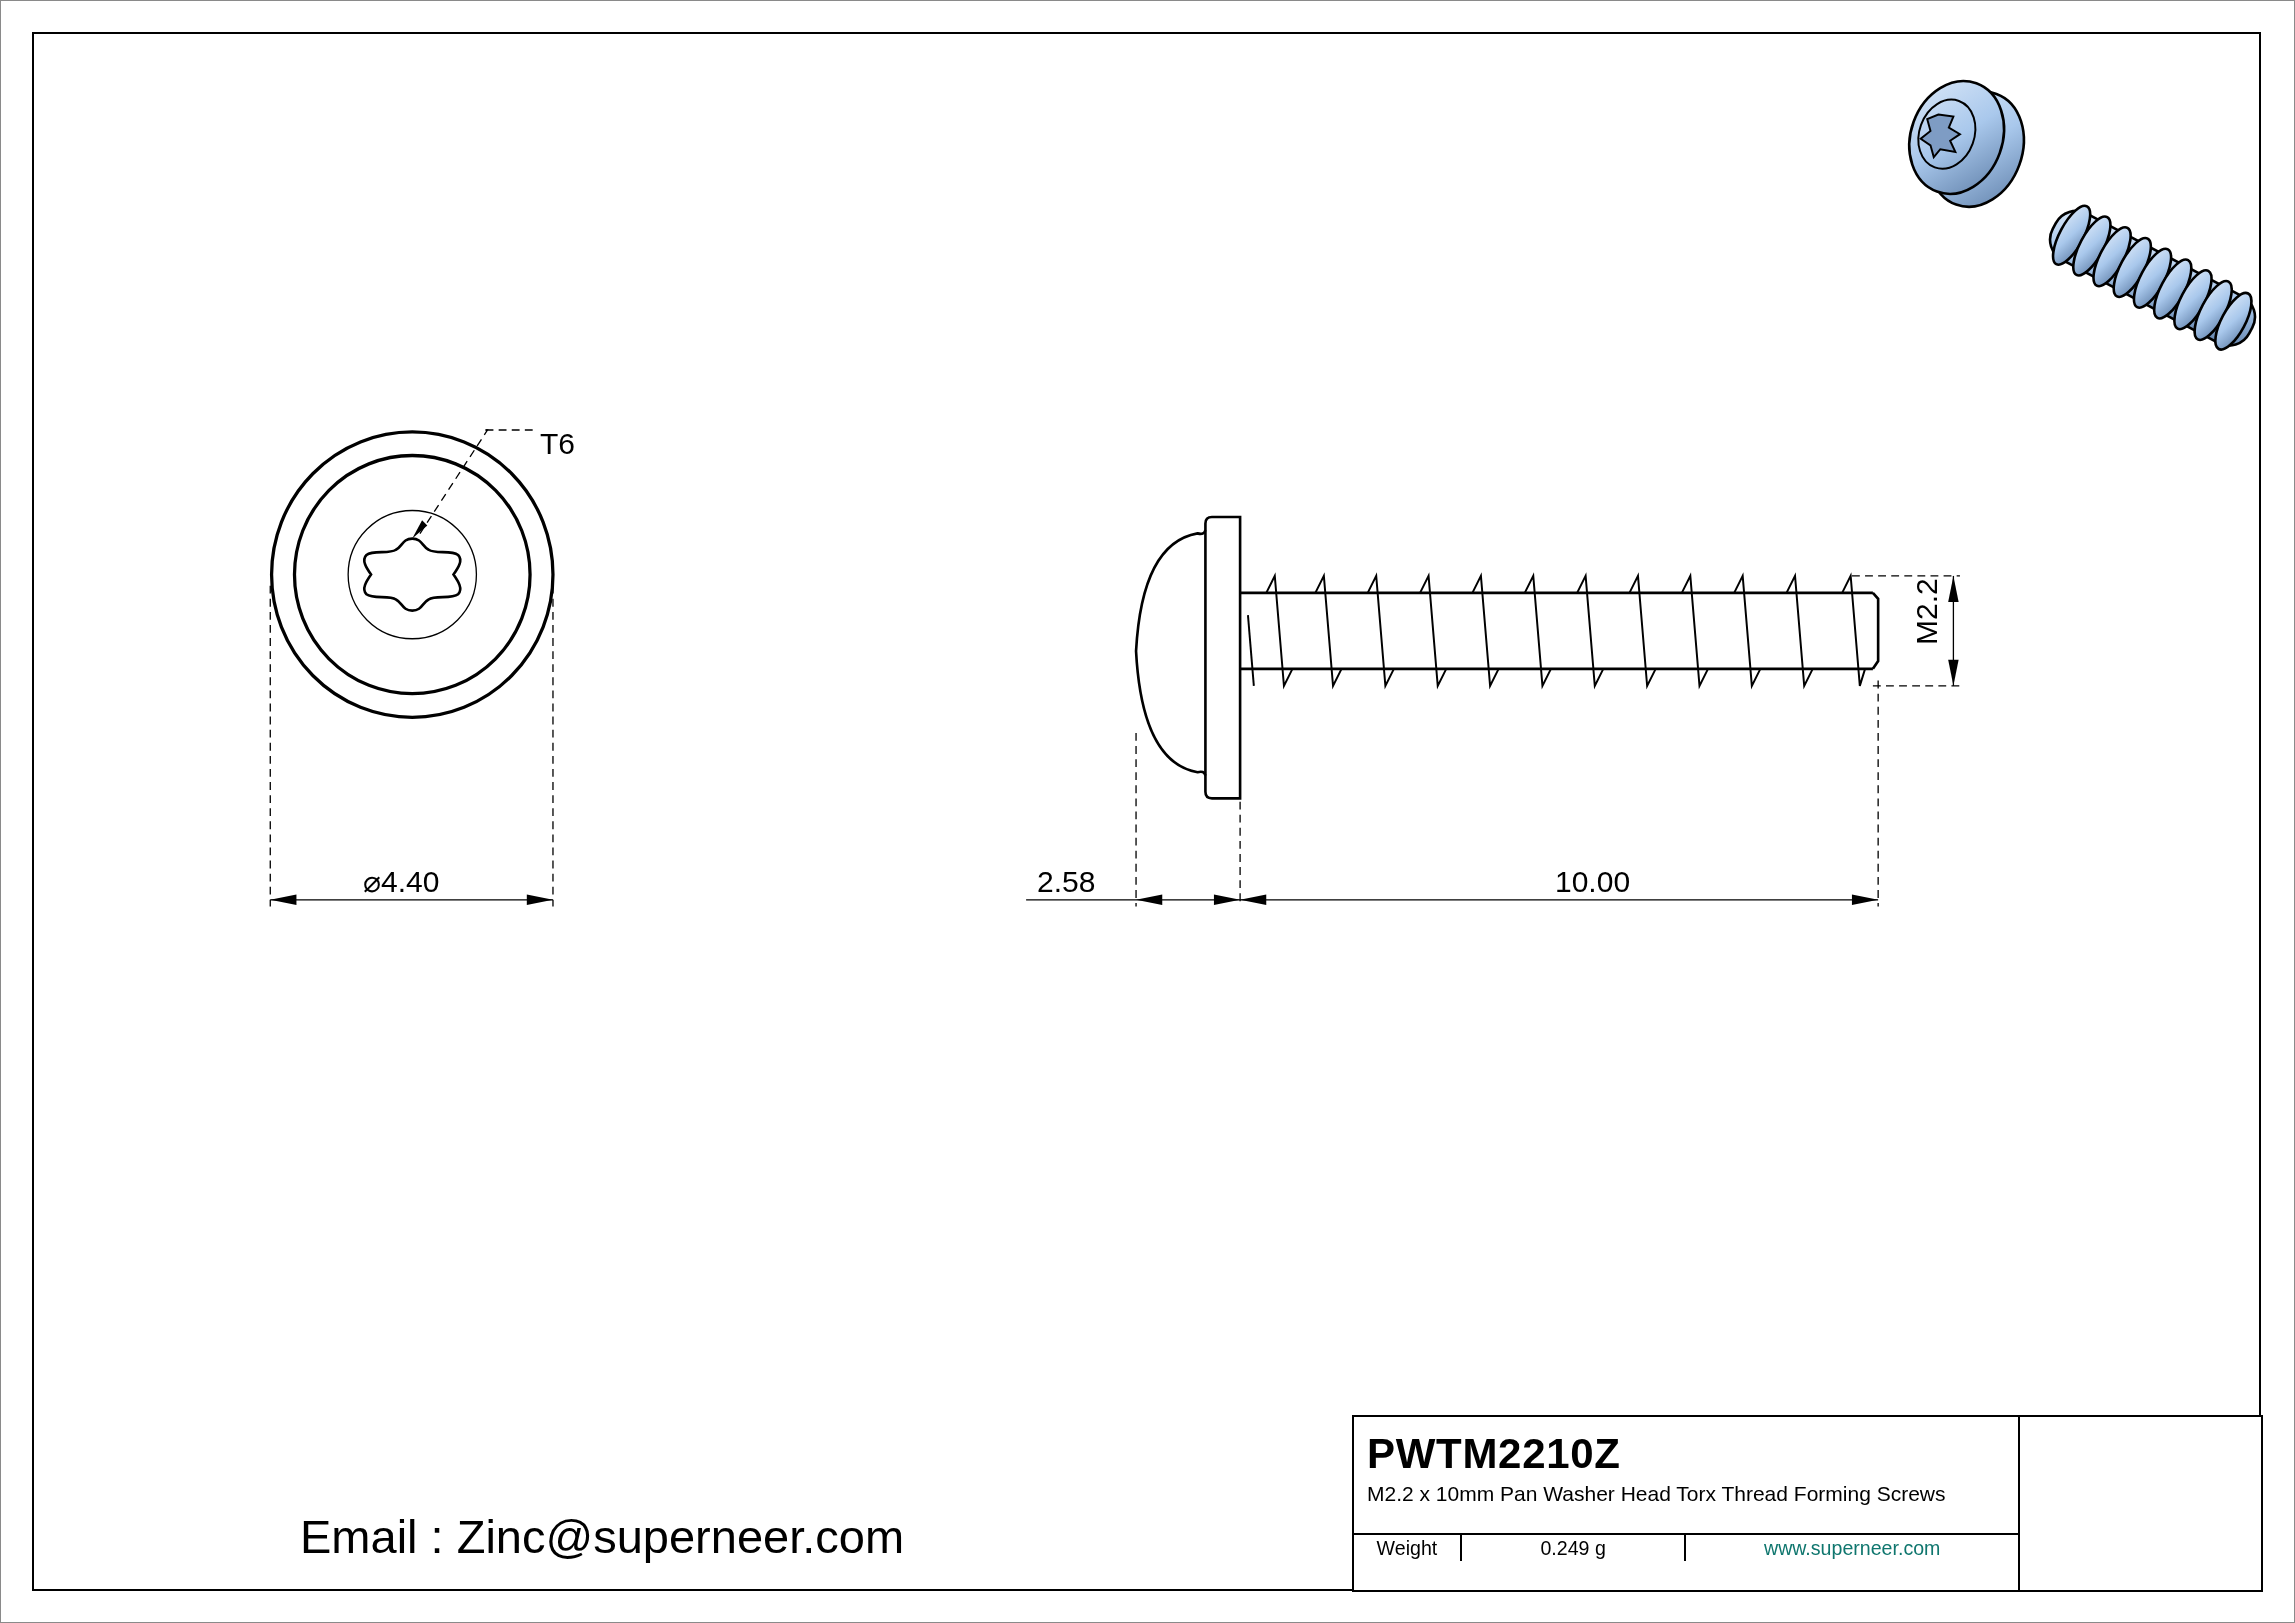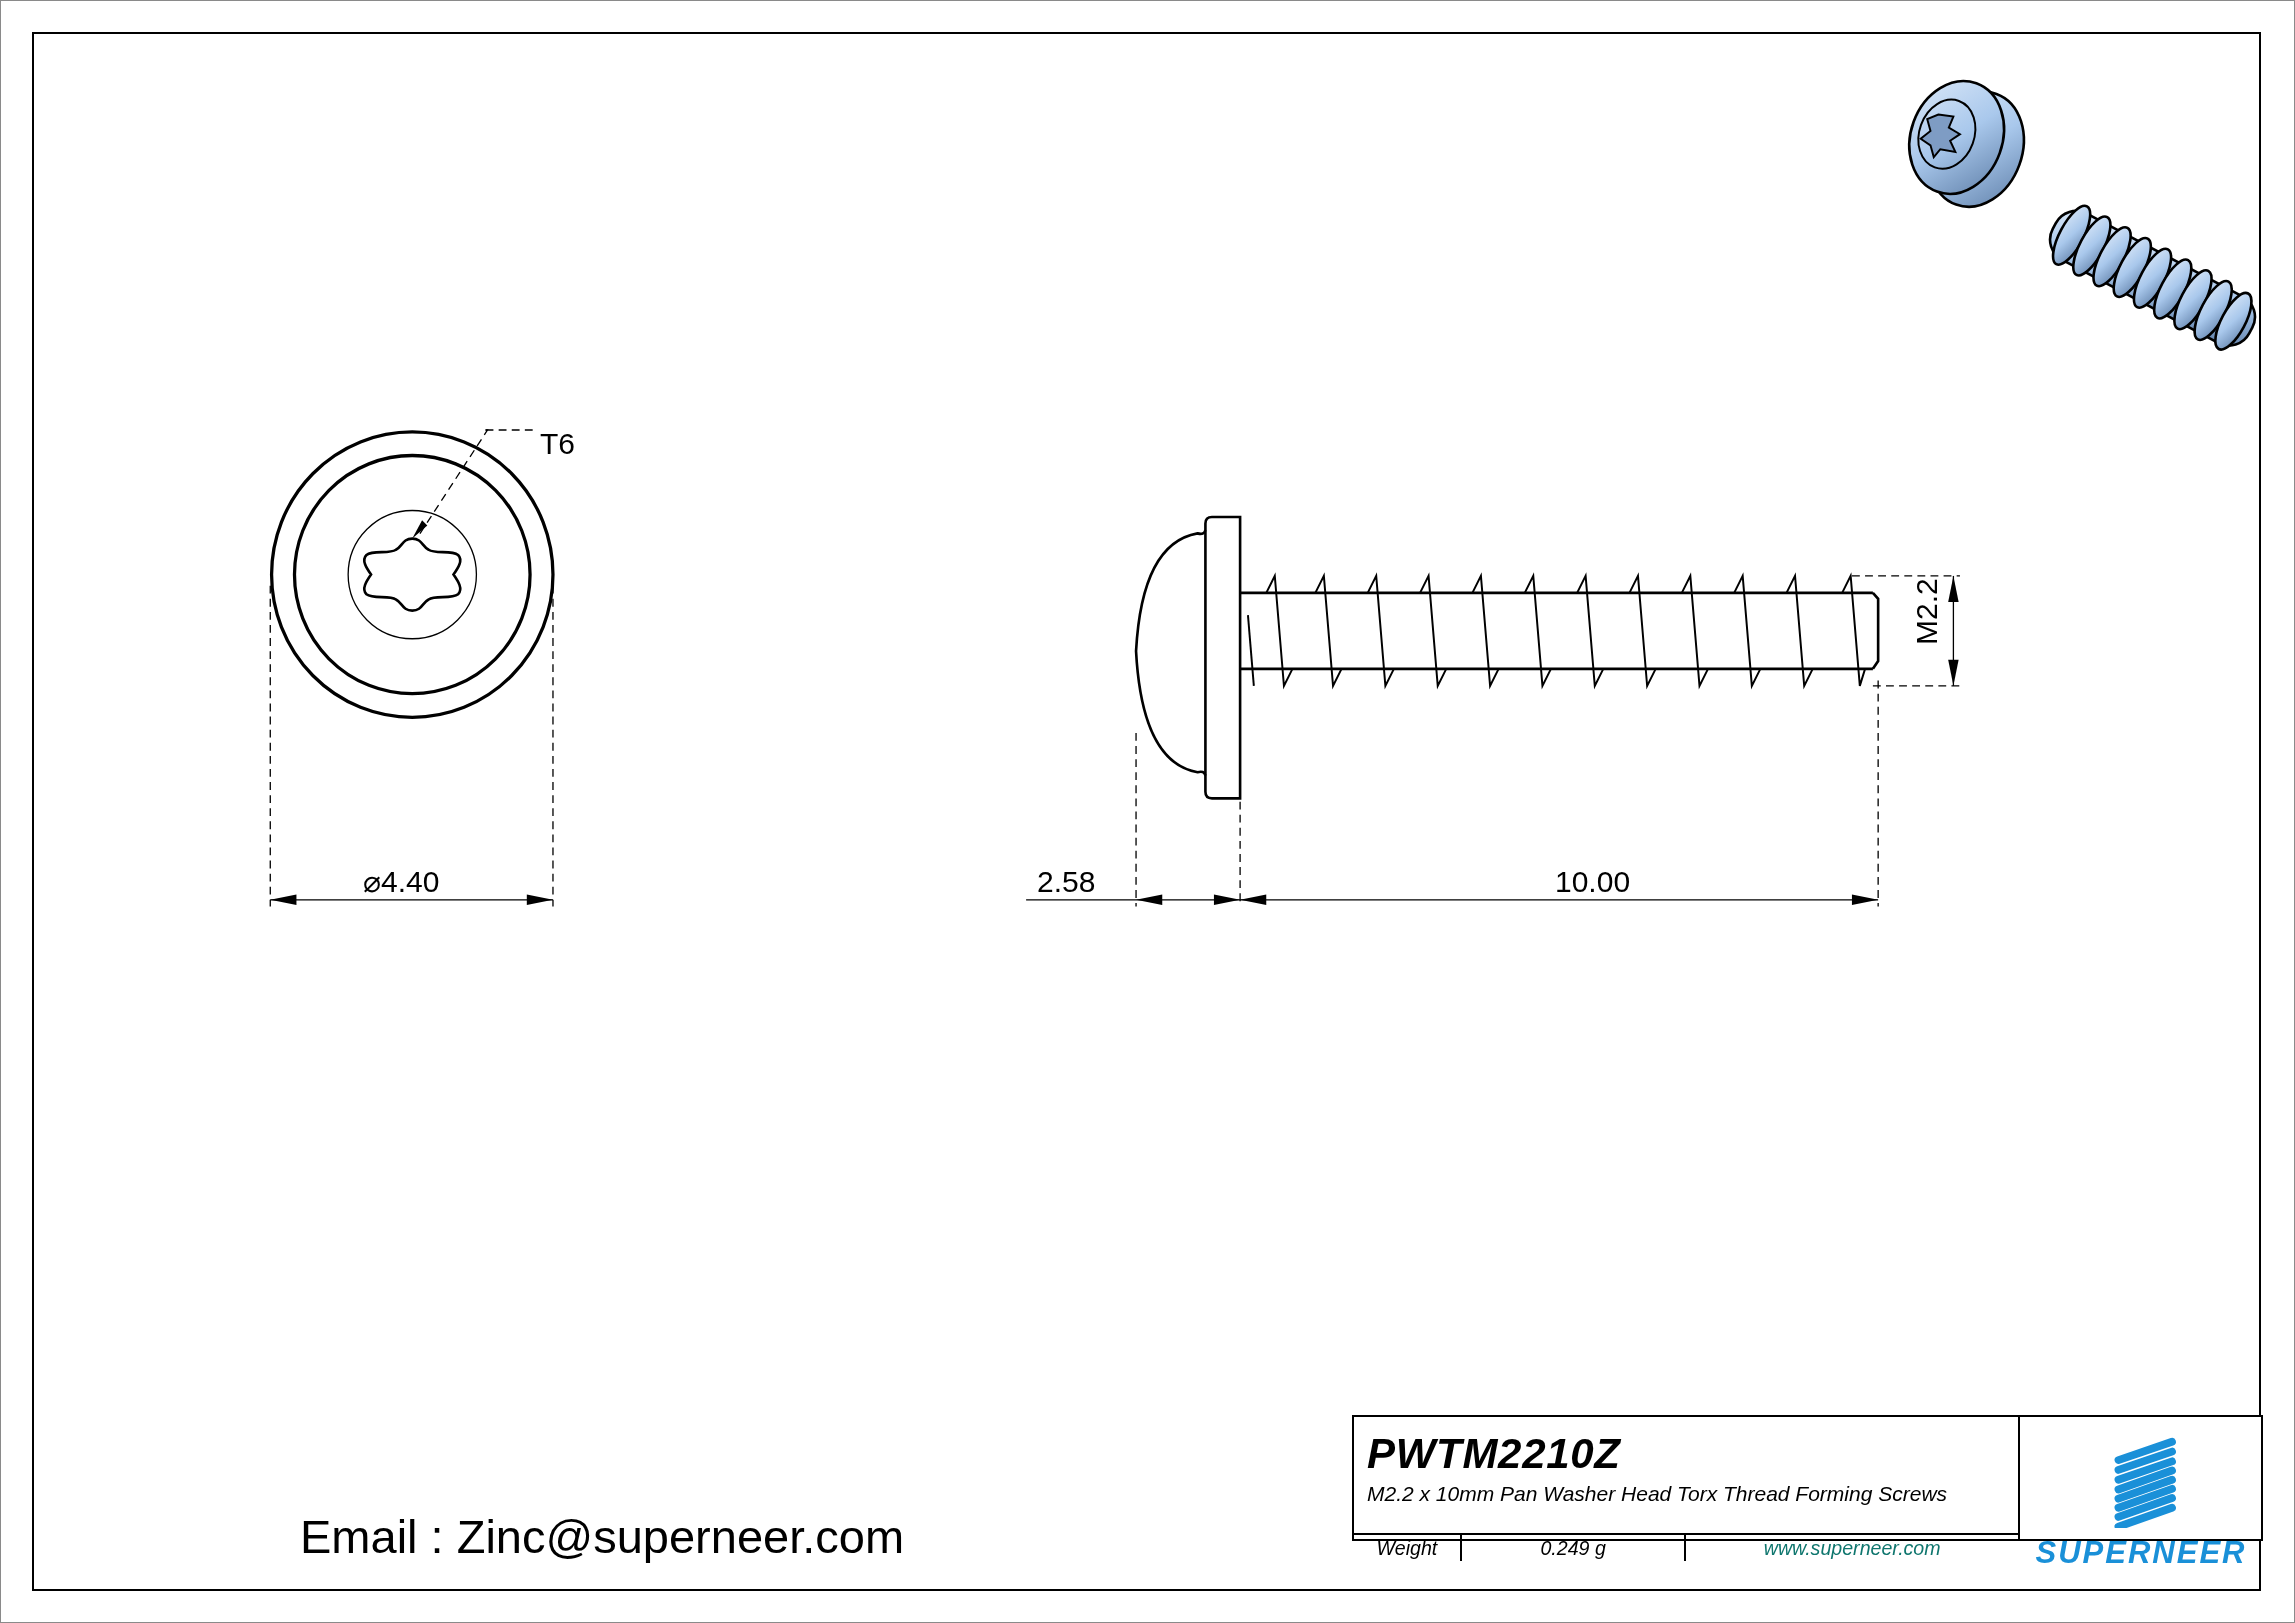--- a/index.html
+++ b/index.html
@@ -1,20 +1,20 @@
 <!DOCTYPE html>
 <html style="font-size:10.5px"><head>
 <meta charset="utf-8">
 <style>
   html, body { margin:0; padding:0; background:#ffffff; }
   body { width:2295px; height:1623px; position:relative; overflow:hidden; font-family:"Liberation Sans", sans-serif; color:#000; }
   .page-border { position:absolute; left:0; top:0; width:2293px; height:1621px; border:1.3px solid #8a8a8a; }
   .frame { position:absolute; left:32px; top:32px; width:2229px; height:1559px; border:2px solid #000; box-sizing:border-box; }
   svg.drawing { position:absolute; left:0; top:0; }
-  .title-block { position:absolute; left:1352px; top:1415px; width:911px; height:126px; border:2px solid #000; box-sizing:border-box; background:#fff;font-style:italic; }
+  .title-block { position:absolute; left:1352px; top:1415px; width:911px; height:177px; border:2px solid #000; box-sizing:border-box; background:#fff; }
   .tb-main { position:absolute; left:0; top:0; width:666px; height:100%; border-right:2px solid #000; box-sizing:border-box; }
   .part-no { position:absolute; left:13px; top:13px; font-size:42px; font-weight:bold; letter-spacing:0.7px; }
   .part-desc { position:absolute; left:13px; top:65px; font-size:21px; }
   .tb-table { position:absolute; left:0; top:116px; width:100%; border-collapse:collapse; }
   .tb-table td { border:2px solid #000; height:26px; font-size:19.6px; text-align:center; padding:0; }
   .tb-table tr:first-child td { border-top:2px solid #000; }
   .tb-table td:first-child { border-left:none; }
   .tb-table td:last-child { border-right:none; }
   .tb-table tr:last-child td { border-bottom:none;margin-left:42px; }
   .link { color:#0f766e; font-size:18.3px; }
@@ -147,29 +147,14 @@
         </colgroup>
       <tbody>
       <tr>
         <td>Weight</td>
         <td>0.249 g</td>
         <td colspan="2" class="link">www.superneer.com</td>
       </tr>
     </tbody>
       </table>
   </div>
-  <div class="tb-logo">
-    <svg width="242" height="111" viewBox="0 0 369 170" style="position:absolute;left:0;top:0;">
-      <g stroke="#1a90d8" stroke-width="12" stroke-linecap="round">
-        <line x1="150" y1="66" x2="232" y2="38"></line>
-        <line x1="150" y1="81" x2="232" y2="53"></line>
-        <line x1="150" y1="96" x2="232" y2="68"></line>
-        <line x1="150" y1="111" x2="232" y2="82"></line>
-        <line x1="150" y1="125" x2="232" y2="96"></line>
-        <line x1="150" y1="139" x2="232" y2="110"></line>
-        <line x1="150" y1="153" x2="232" y2="124"></line>
-        <line x1="150" y1="168" x2="232" y2="139"></line>
-      </g>
-    </svg>
-    <div class="logo-text">SUPERNEER</div>
-  </div>
 </div>
 
 
 </body></html>

